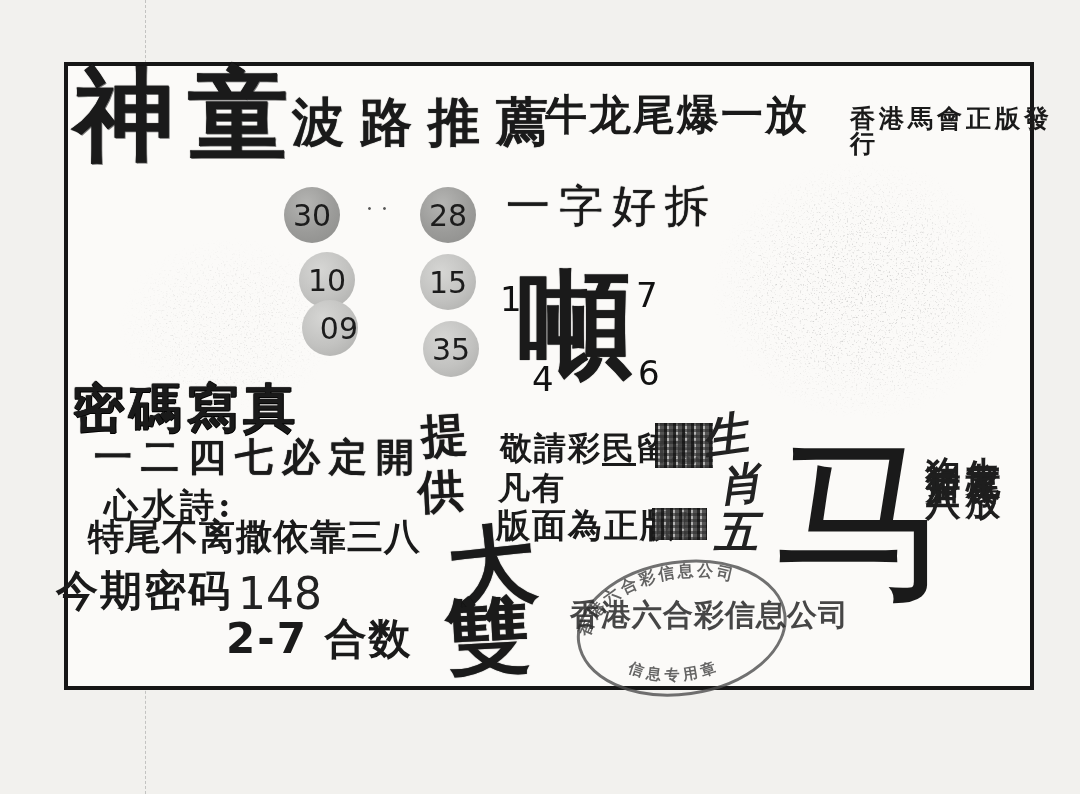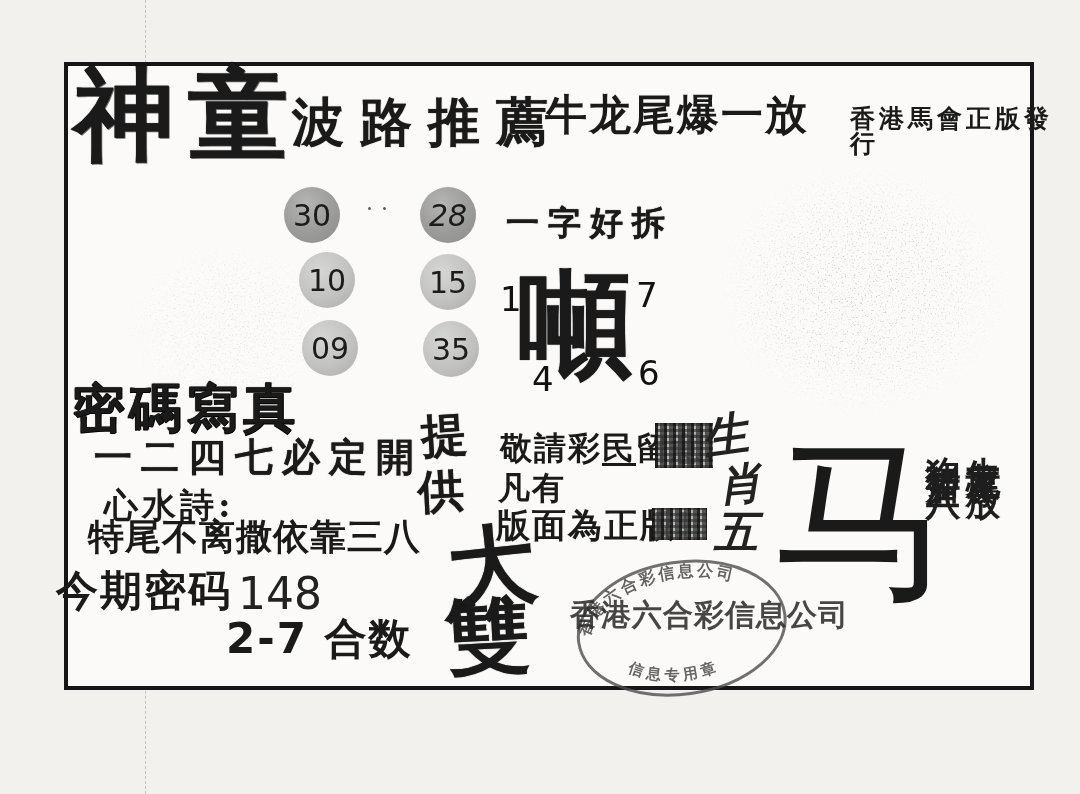--- a/index.html
+++ b/index.html
@@ -21,21 +21,21 @@
     text-shadow:0 0 1px rgba(0,0,0,.7);}
   .issue{left:545px;top:94px;font-size:42px;font-weight:700;letter-spacing:2px;line-height:1;}
   .publisher{left:850px;top:106px;font-size:25px;font-weight:600;letter-spacing:4px;line-height:1;}
   
   .ball{width:56px;height:56px;border-radius:50%;display:flex;align-items:center;justify-content:center;
     font-family:"DejaVu Sans","Liberation Sans",sans-serif;font-size:30px;font-weight:500;color:#1c1c1c;}
   .ball.light{background:radial-gradient(circle at 38% 32%,#d6d6d4 0%,#c2c2c0 55%,#ababa9 100%);}
   .ball.dark{background:radial-gradient(circle at 40% 30%,#b5b5b3 0%,#9b9b99 55%,#8c8c8a 100%);}
   .dots{left:366px;top:196px;font-size:22px;color:#555;letter-spacing:8px;}
   
-  .split-title{left:506px;top:206px;font-size:33px;font-weight:700;letter-spacing:9px;line-height:1;
+  .split-title{left:506px;top:184px;font-size:44px;font-weight:400;letter-spacing:9px;line-height:1;
     text-shadow:0 0 1px #000;}
   .split-char{left:518px;top:266px;font-size:114px;font-weight:900;line-height:1;text-shadow:0 0 1px #000;}
   .corner{font-family:"DejaVu Sans","Liberation Sans",sans-serif;font-size:34px;color:#111;line-height:1;}
   
   .pw-title{left:72px;top:382px;font-size:52px;font-weight:900;letter-spacing:5px;line-height:1;
     text-shadow:0 0 1px #000,1px 0 0 #000,0 1px 0 #000;}
   .pw-line{left:94px;top:438px;font-size:38px;font-weight:800;letter-spacing:9px;line-height:1;
     text-shadow:0 0 1px rgba(0,0,0,.8);}
   .poem-label{left:104px;top:488px;font-size:34px;font-weight:700;letter-spacing:4px;line-height:1;}
   .poem-line{left:88px;top:518px;font-size:36px;font-weight:600;letter-spacing:1px;line-height:1;}
@@ -101,30 +101,30 @@
 </svg>
 
 <div class="abs masthead">神童</div>
 <div class="abs masthead-sub">波路推薦</div>
 <div class="abs issue">牛龙尾爆一放</div>
 <div class="abs publisher">香港馬會正版發行</div>
 
 <div class="abs ball dark" style="left:284px;top:187px;">
     <span>30</span>
   </div>
-<div class="abs ball dark" style="left:420px;top:187px;font-style:italic;">
+<div class="abs ball dark" style="left:420px;top:187px;">
     <span>28</span>
   </div>
 <div class="abs ball light" style="left:299px;top:252px;text-align:right;">
     <span>10</span>
   </div>
 <div class="abs ball light" style="left:420px;top:254px;">
     <span>15</span>
   </div>
-<div class="abs ball light" style="left:302px;top:320px;">
+<div class="abs ball light" style="left:302px;top:300px;justify-content:flex-end;">
     <span>09</span>
   </div>
 <div class="abs ball light" style="left:423px;top:321px;">
     <span>35</span>
   </div>
 <div class="abs dots">··</div>
 
 <div class="abs split-title">一字好拆</div>
 <div class="abs split-char">噸</div>
 <div class="abs corner" style="left:500px;top:282px;">1</div>

